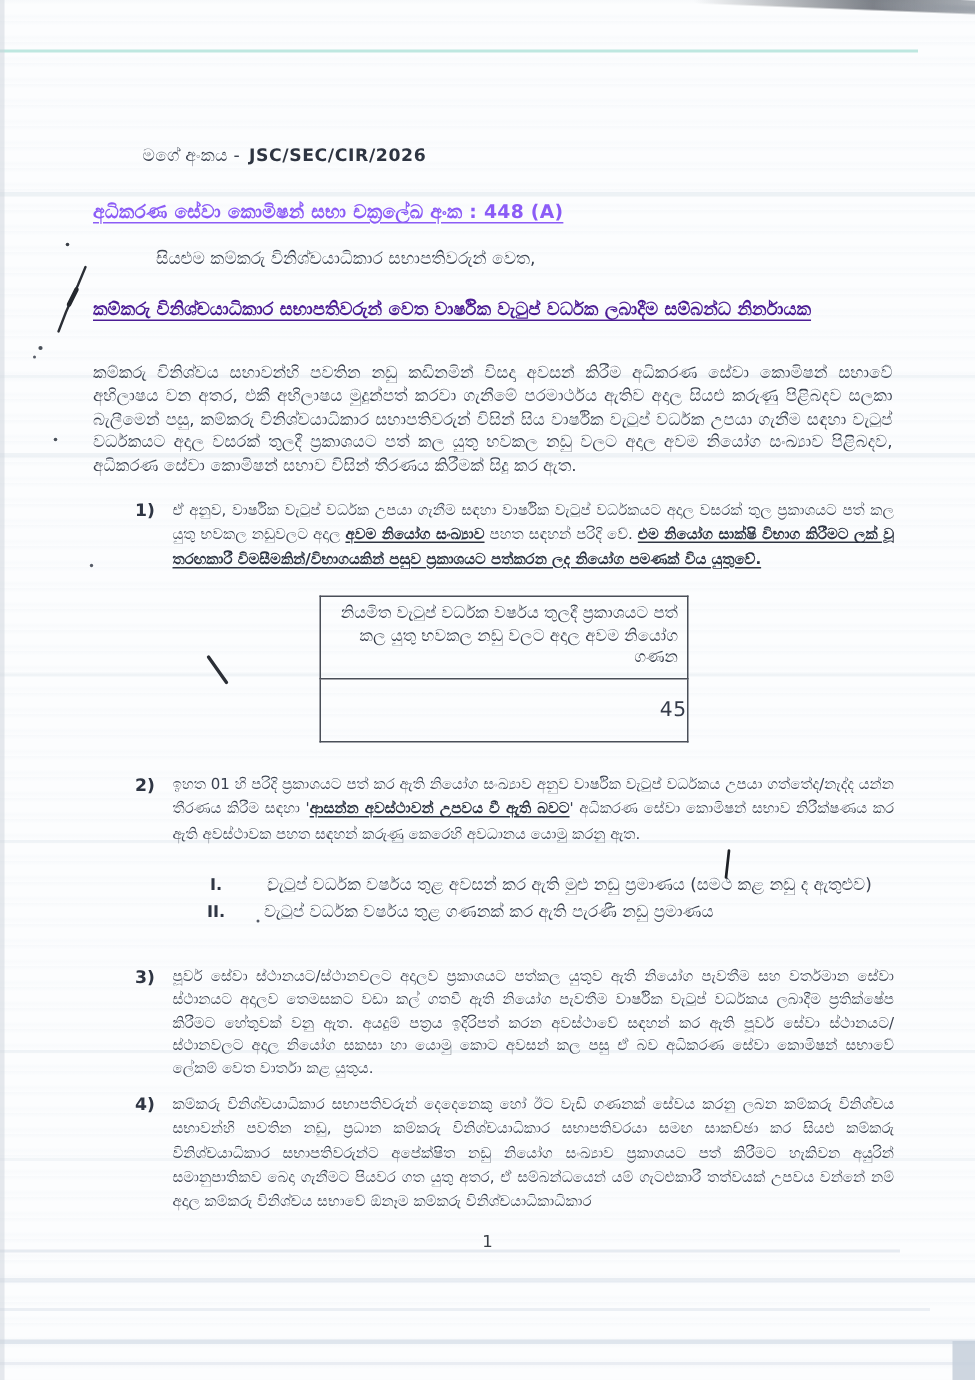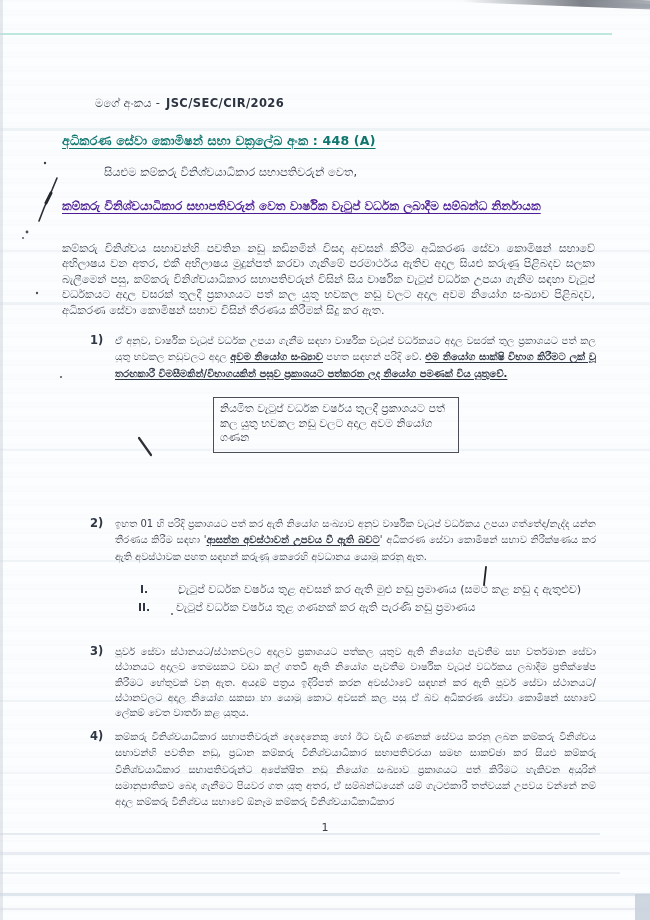--- a/index.html
+++ b/index.html
@@ -15,36 +15,36 @@
     background:repeating-linear-gradient(
       to bottom,
       rgba(223,230,238,0.18) 0px, rgba(255,255,255,0) 3px,
       rgba(255,255,255,0) 9px, rgba(228,234,241,0.14) 11px,
       rgba(255,255,255,0) 14px);
   }
   .streak{position:absolute;left:0;pointer-events:none;}
   .abs{position:absolute;}
   .ref{top:96px;left:95px;font-size:11.5px;letter-spacing:.2px;}
   .refnum{font-weight:bold;color:#2e3542;margin-left:6px;letter-spacing:.4px;}
-  .heading1{top:133px;left:62px;font-size:12.5px;font-weight:bold;color:#0f766e;
+  .heading1{top:133px;left:62px;font-size:12.5px;font-weight:bold;color:#8b5cf6;
     text-decoration:underline;text-underline-offset:3px;letter-spacing:.2px;}
   .addressee{top:165px;left:62px;font-size:11.5px;margin-left:42px;}
   .doctitle{top:199px;left:62px;width:534px;font-size:12px;font-weight:bold;color:#4c1d95;
     text-decoration:underline;text-underline-offset:3px;}
   .para{position:absolute;text-align:justify;font-size:11.2px;line-height:15.4px;}
   .intro{top:241px;left:62px;width:533px;}
   .item{position:absolute;display:flex;}
   .inum{width:25px;flex:0 0 25px;font-weight:bold;font-size:11.5px;color:#2f3644;}
   .itext{text-align:justify;font-size:10px;}
   .lh16{line-height:16.3px;}
   .lh15{line-height:15.3px;}
   .u{text-decoration:underline;text-underline-offset:2px;}
   .b{font-weight:bold;color:#2f3644;}
   .minbox{position:absolute;top:397px;left:213px;width:246px;border-collapse:collapse;}
-  .minbox td{border:1.2px solid #4a4f58;text-align:left;color:#343b49;}
+  .minbox td{border:1.2px solid #4a4f58;text-align:right;color:#343b49;}
   .minbox .th{font-size:11px;line-height:14.5px;padding:4px 6px 6px 6px;}
   .minbox .tv{font-size:13.5px;padding:12px 0 13px 0;letter-spacing:.5px;}
   .subitem{position:absolute;display:flex;font-size:11.2px;}
   .roman{width:38px;flex:0 0 38px;font-weight:bold;color:#2f3644;font-size:10.8px;text-align:left;}
   .pagenum{top:821px;left:0;width:650px;text-align:center;font-size:11px;color:#3a4048;}
   
   .corner-smudge{top:-3px;right:-12px;width:200px;height:9px;
     background:linear-gradient(to right, rgba(70,76,85,0), rgba(70,76,85,0.7) 60%, rgba(120,128,138,0.55));
     transform:rotate(2.2deg);border-radius:4px;filter:blur(0.4px);}
   .corner-smudge2{top:2px;right:-6px;width:90px;height:4px;
@@ -93,20 +93,23 @@
   <div class="item" style="top:333px;left:90px;width:506px;">
     <span class="inum">1)</span>
     <div class="itext lh16"><span>ඒ අනුව, වාර්ෂික වැටුප් වර්ධක උපයා ගැනීම සඳහා වාර්ෂික වැටුප් වර්ධකයට අදාල වසරක් තුල ප්‍රකාශයට පත් කල යුතු භවකල නඩුවලට අදාල </span><span class="u b">අවම නියෝග සංඛ්‍යාව</span><span> පහත සඳහන් පරිදි වේ. </span><span class="u b">එම නියෝග සාක්ෂි විභාග කිරීමට ලක් වූ තරඟකාරී විමසීමකින්/විභාගයකින් පසුව ප්‍රකාශයට පත්කරන ලද නියෝග පමණක් විය යුතුවේ.</span></div>
   </div>
 
   <table class="minbox">
     <tbody>
         <tr>
           <td class="th">නියමිත වැටුප් වර්ධක වර්ෂය තුලදී ප්‍රකාශයට පත් කල යුතු භවකල නඩු වලට අදාල අවම නියෝග ගණන</td>
         </tr>
+    <tr>
+          <td class="tv">45</td>
+        </tr>
   </tbody>
     </table>
 
   <div class="item" style="top:516px;left:90px;width:506px;">
     <span class="inum">2)</span>
     <div class="itext lh16"><span>ඉහත 01 හි පරිදි ප්‍රකාශයට පත් කර ඇති නියෝග සංඛ්‍යාව අනුව වාර්ෂික වැටුප් වර්ධකය උපයා ගත්තේද/නැද්ද යන්න තීරණය කිරීම සඳහා '</span><span class="u b">ආසන්න අවස්ථාවන් උපවය වී ඇති බවට</span><span>' අධිකරණ සේවා කොමිෂන් සභාව නිරීක්ෂණය කර ඇති අවස්ථාවක පහත සඳහන් කරුණු කෙරෙහි අවධානය යොමු කරනු ඇත.</span></div>
   </div>
 
   <div class="subitem" style="top:583px;left:140px;width:455px;">
     <span class="roman">I.</span>

